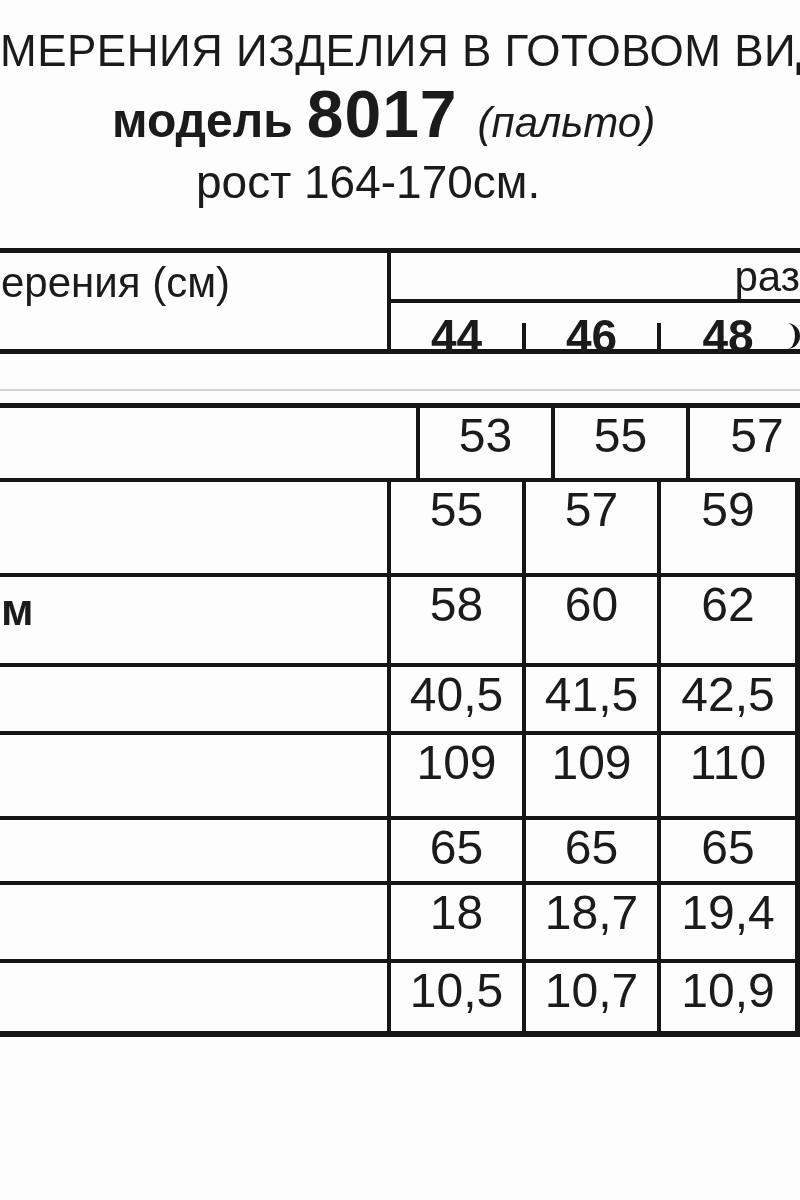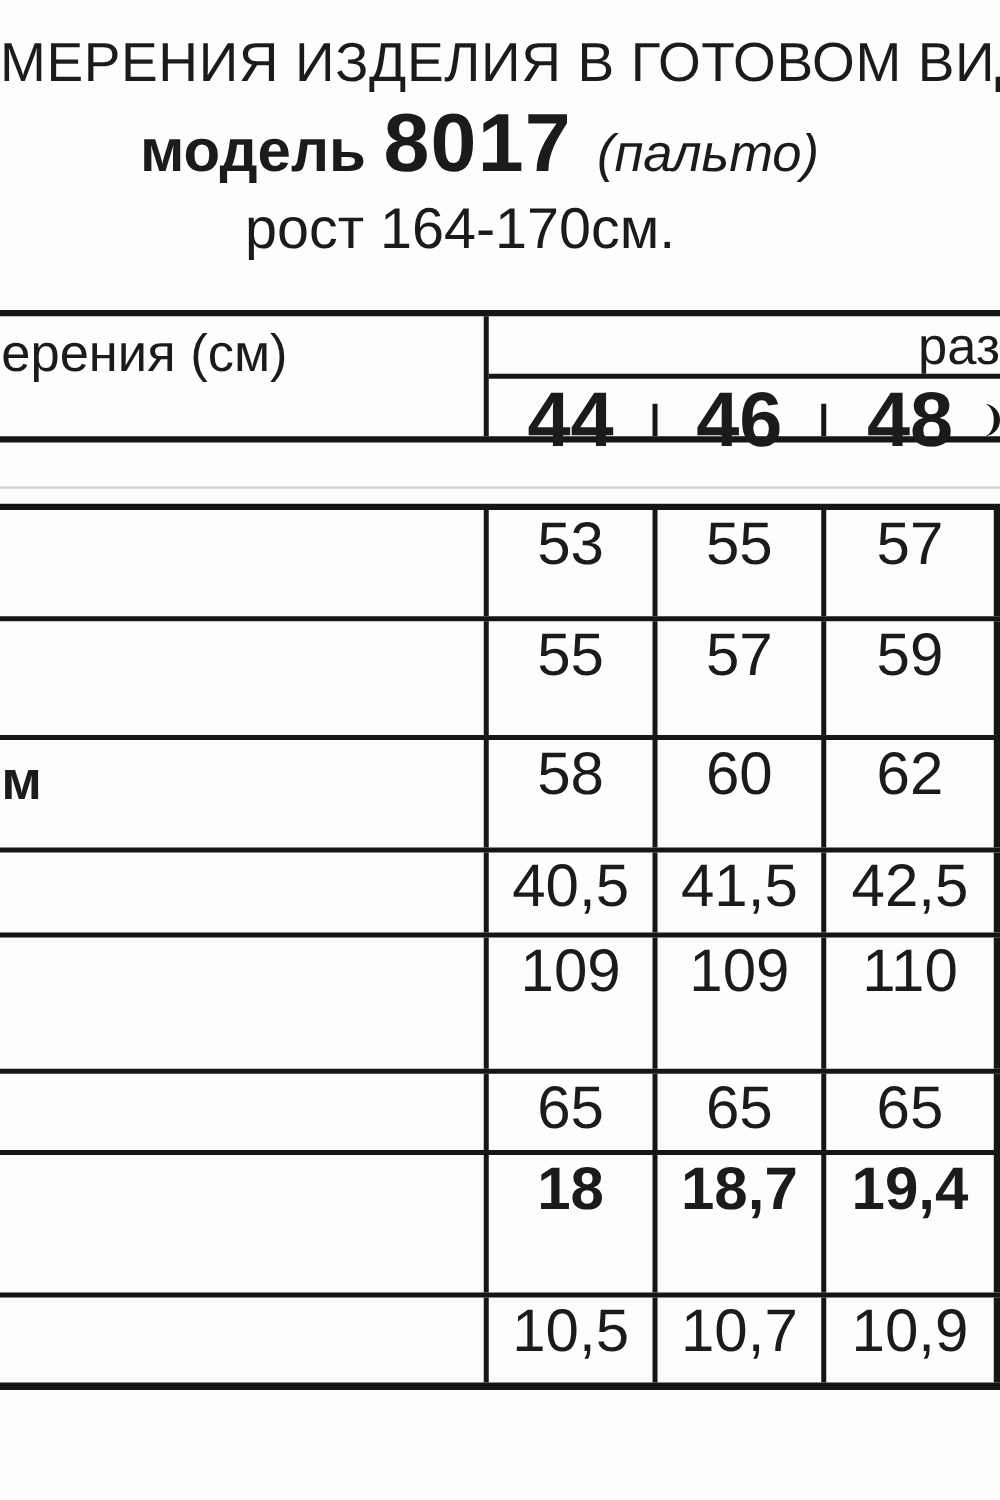--- a/index.html
+++ b/index.html
@@ -67,21 +67,21 @@
     justify-content: flex-end;
     font-size: 42px;
     line-height: 1.02;
     overflow: hidden;
   }
   .h-s {
     grid-row: 2;
     display: flex;
     align-items: center;
     justify-content: center;
-    font-size: 62px;
+    font-size: 46px;
     font-weight: 700;
     border-right: 4px solid #161616;
     margin-top: 20px;
   }
   .h-s.last { border-right-width: 5px; border-radius: 15px; }
 
   
   .artifact {
     position: absolute;
     top: 389px; left: 0;
@@ -97,27 +97,27 @@
     border-top: 5px solid #161616;
     border-bottom: 6px solid #161616;
     background: #fdfdfd;
   }
   .drow {
     display: grid;
     grid-template-columns: 391px 135px 135px 139px;
     border-bottom: 4px solid #161616;
   }
   .drow:last-child { border-bottom: none; }
-  .r1 { height: 89px; }
+  .r1 { height: 74px; padding-left: 29px; }
   .r2 { height: 95px; }
   .r3 { height: 90px; }
   .r4 { height: 68px; }
-  .r5 { height: 109px; }
+  .r5 { height: 85px; }
   .r6 { height: 65px; }
-  .r7 { height: 114px; font-weight: bold; }
+  .r7 { height: 78px; }
   .r8 { height: 68px; text-align: right; }
   .d-label {
     border-right: 4px solid #161616;
     font-size: 44px;
     font-weight: 700;
     padding: 8px 0 0 1px;
     white-space: nowrap;
     overflow: hidden;
   }
   .d-val {

